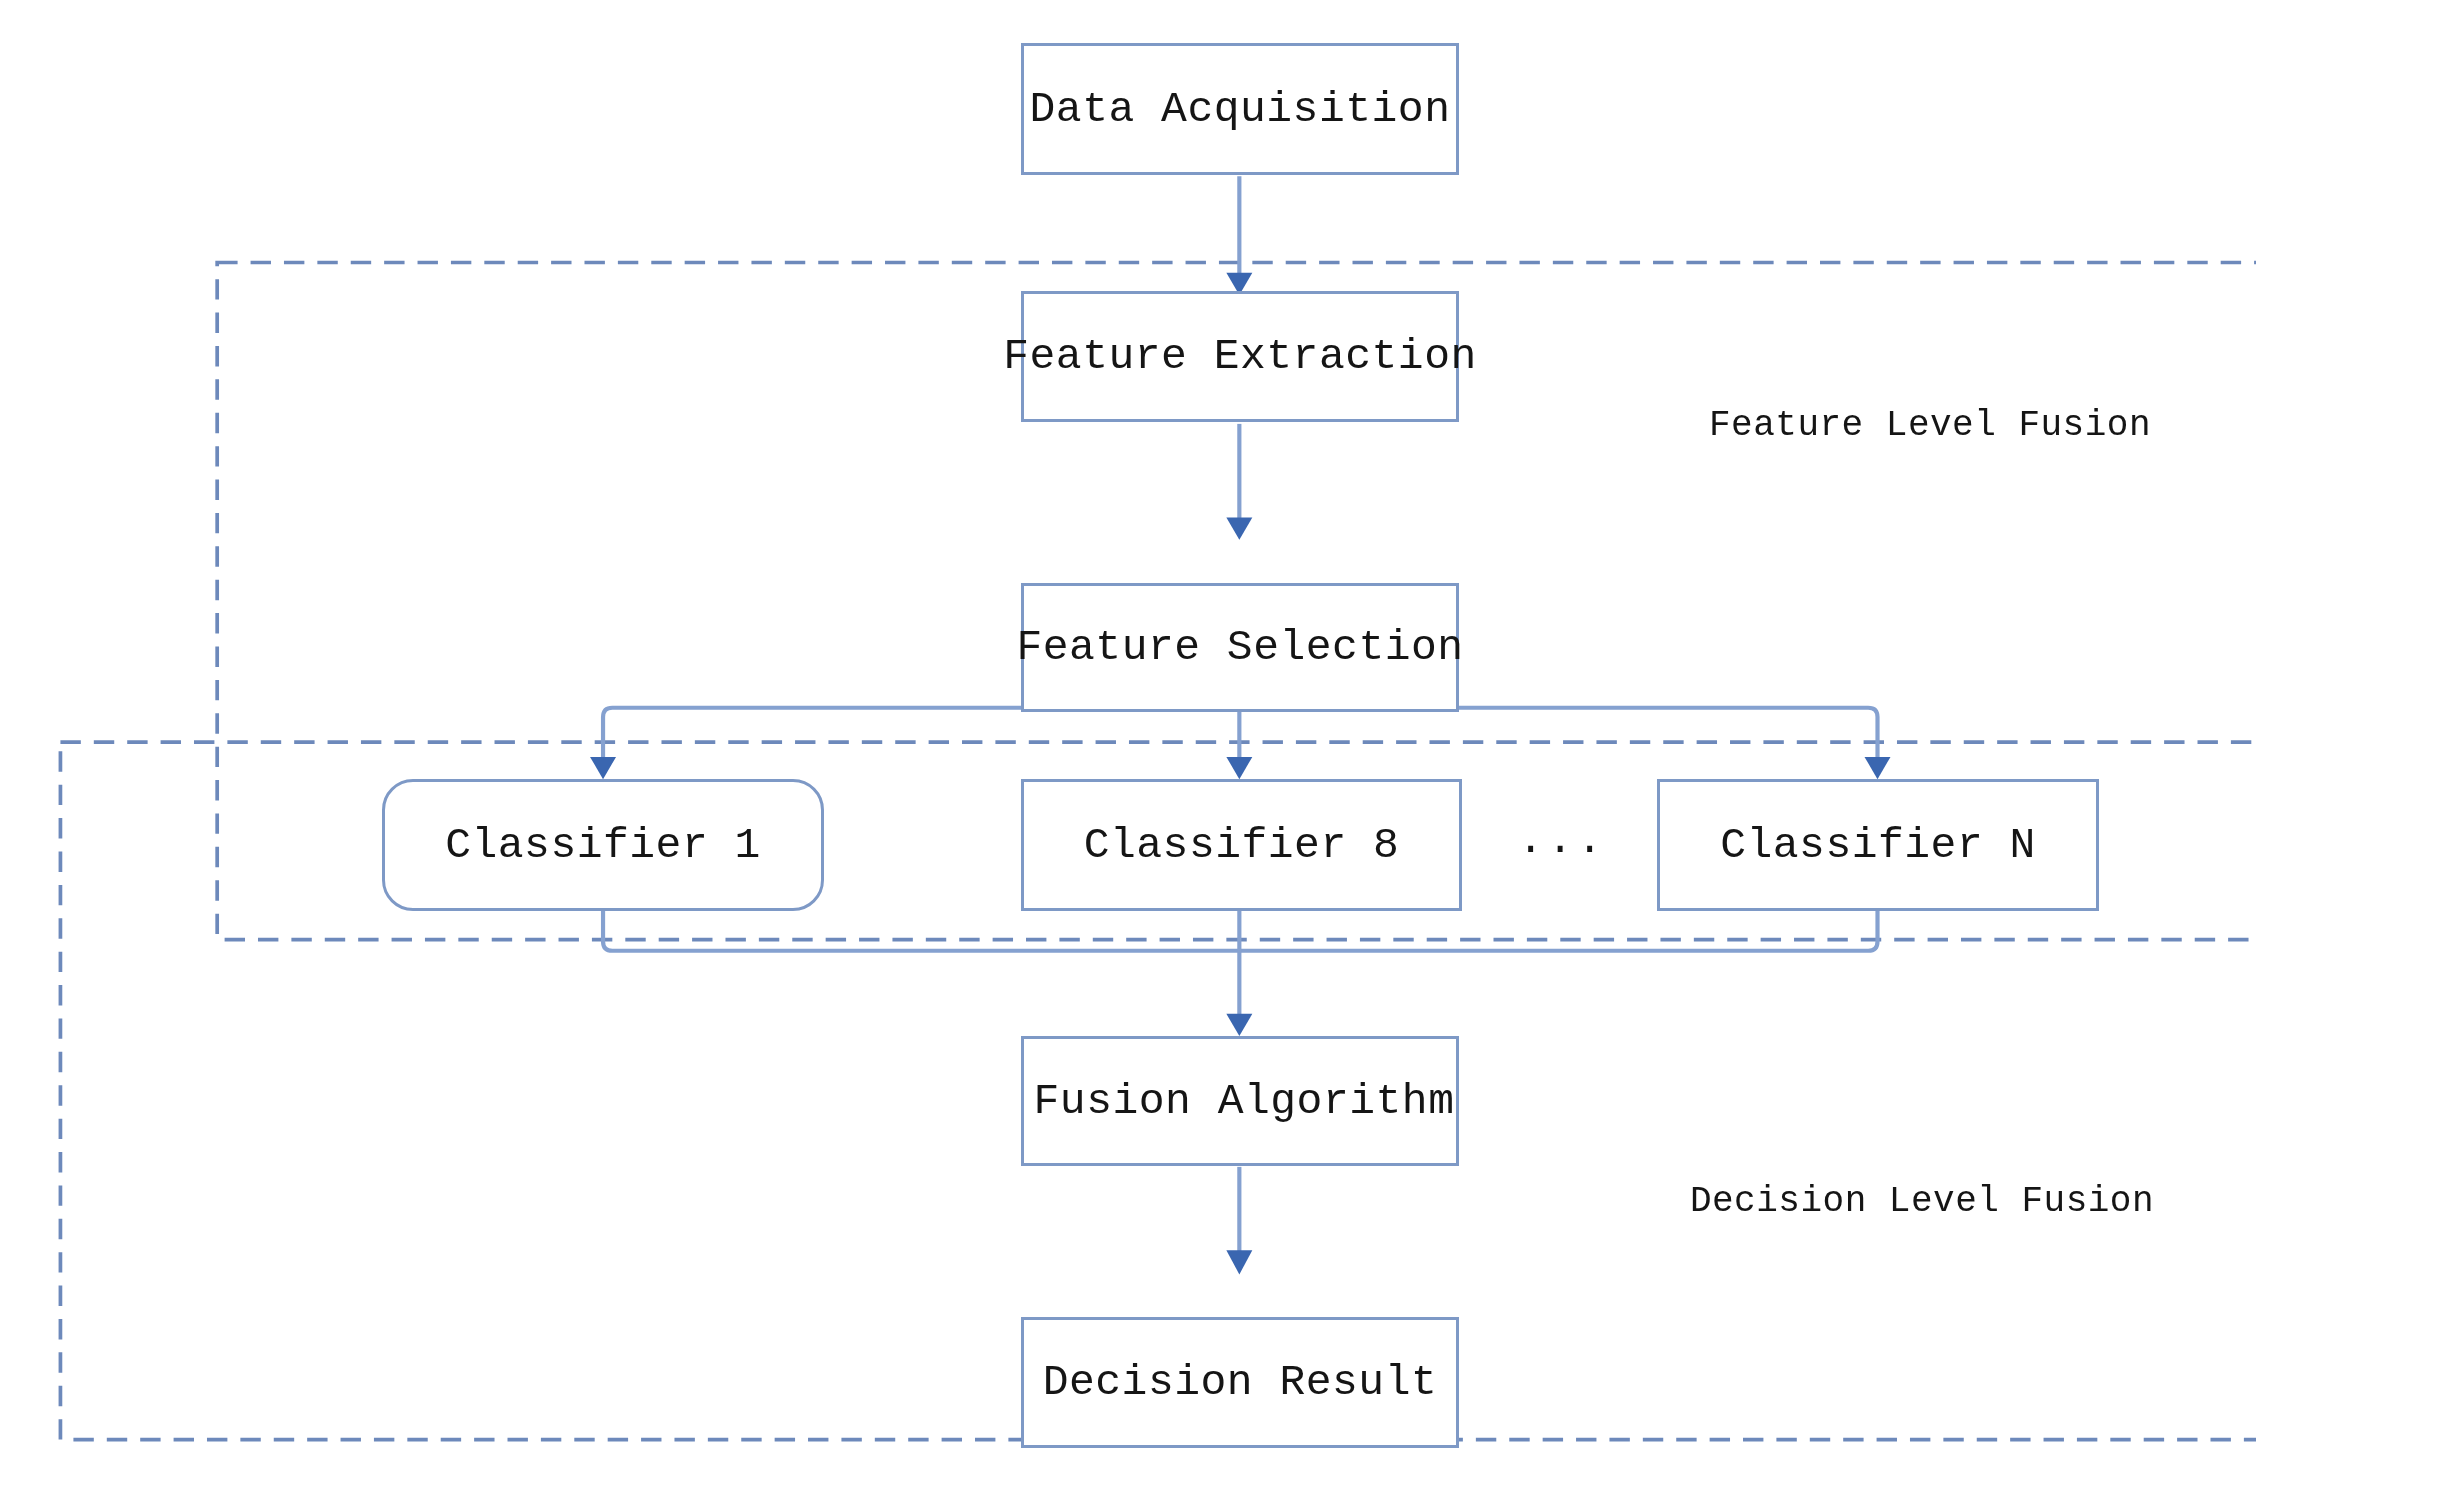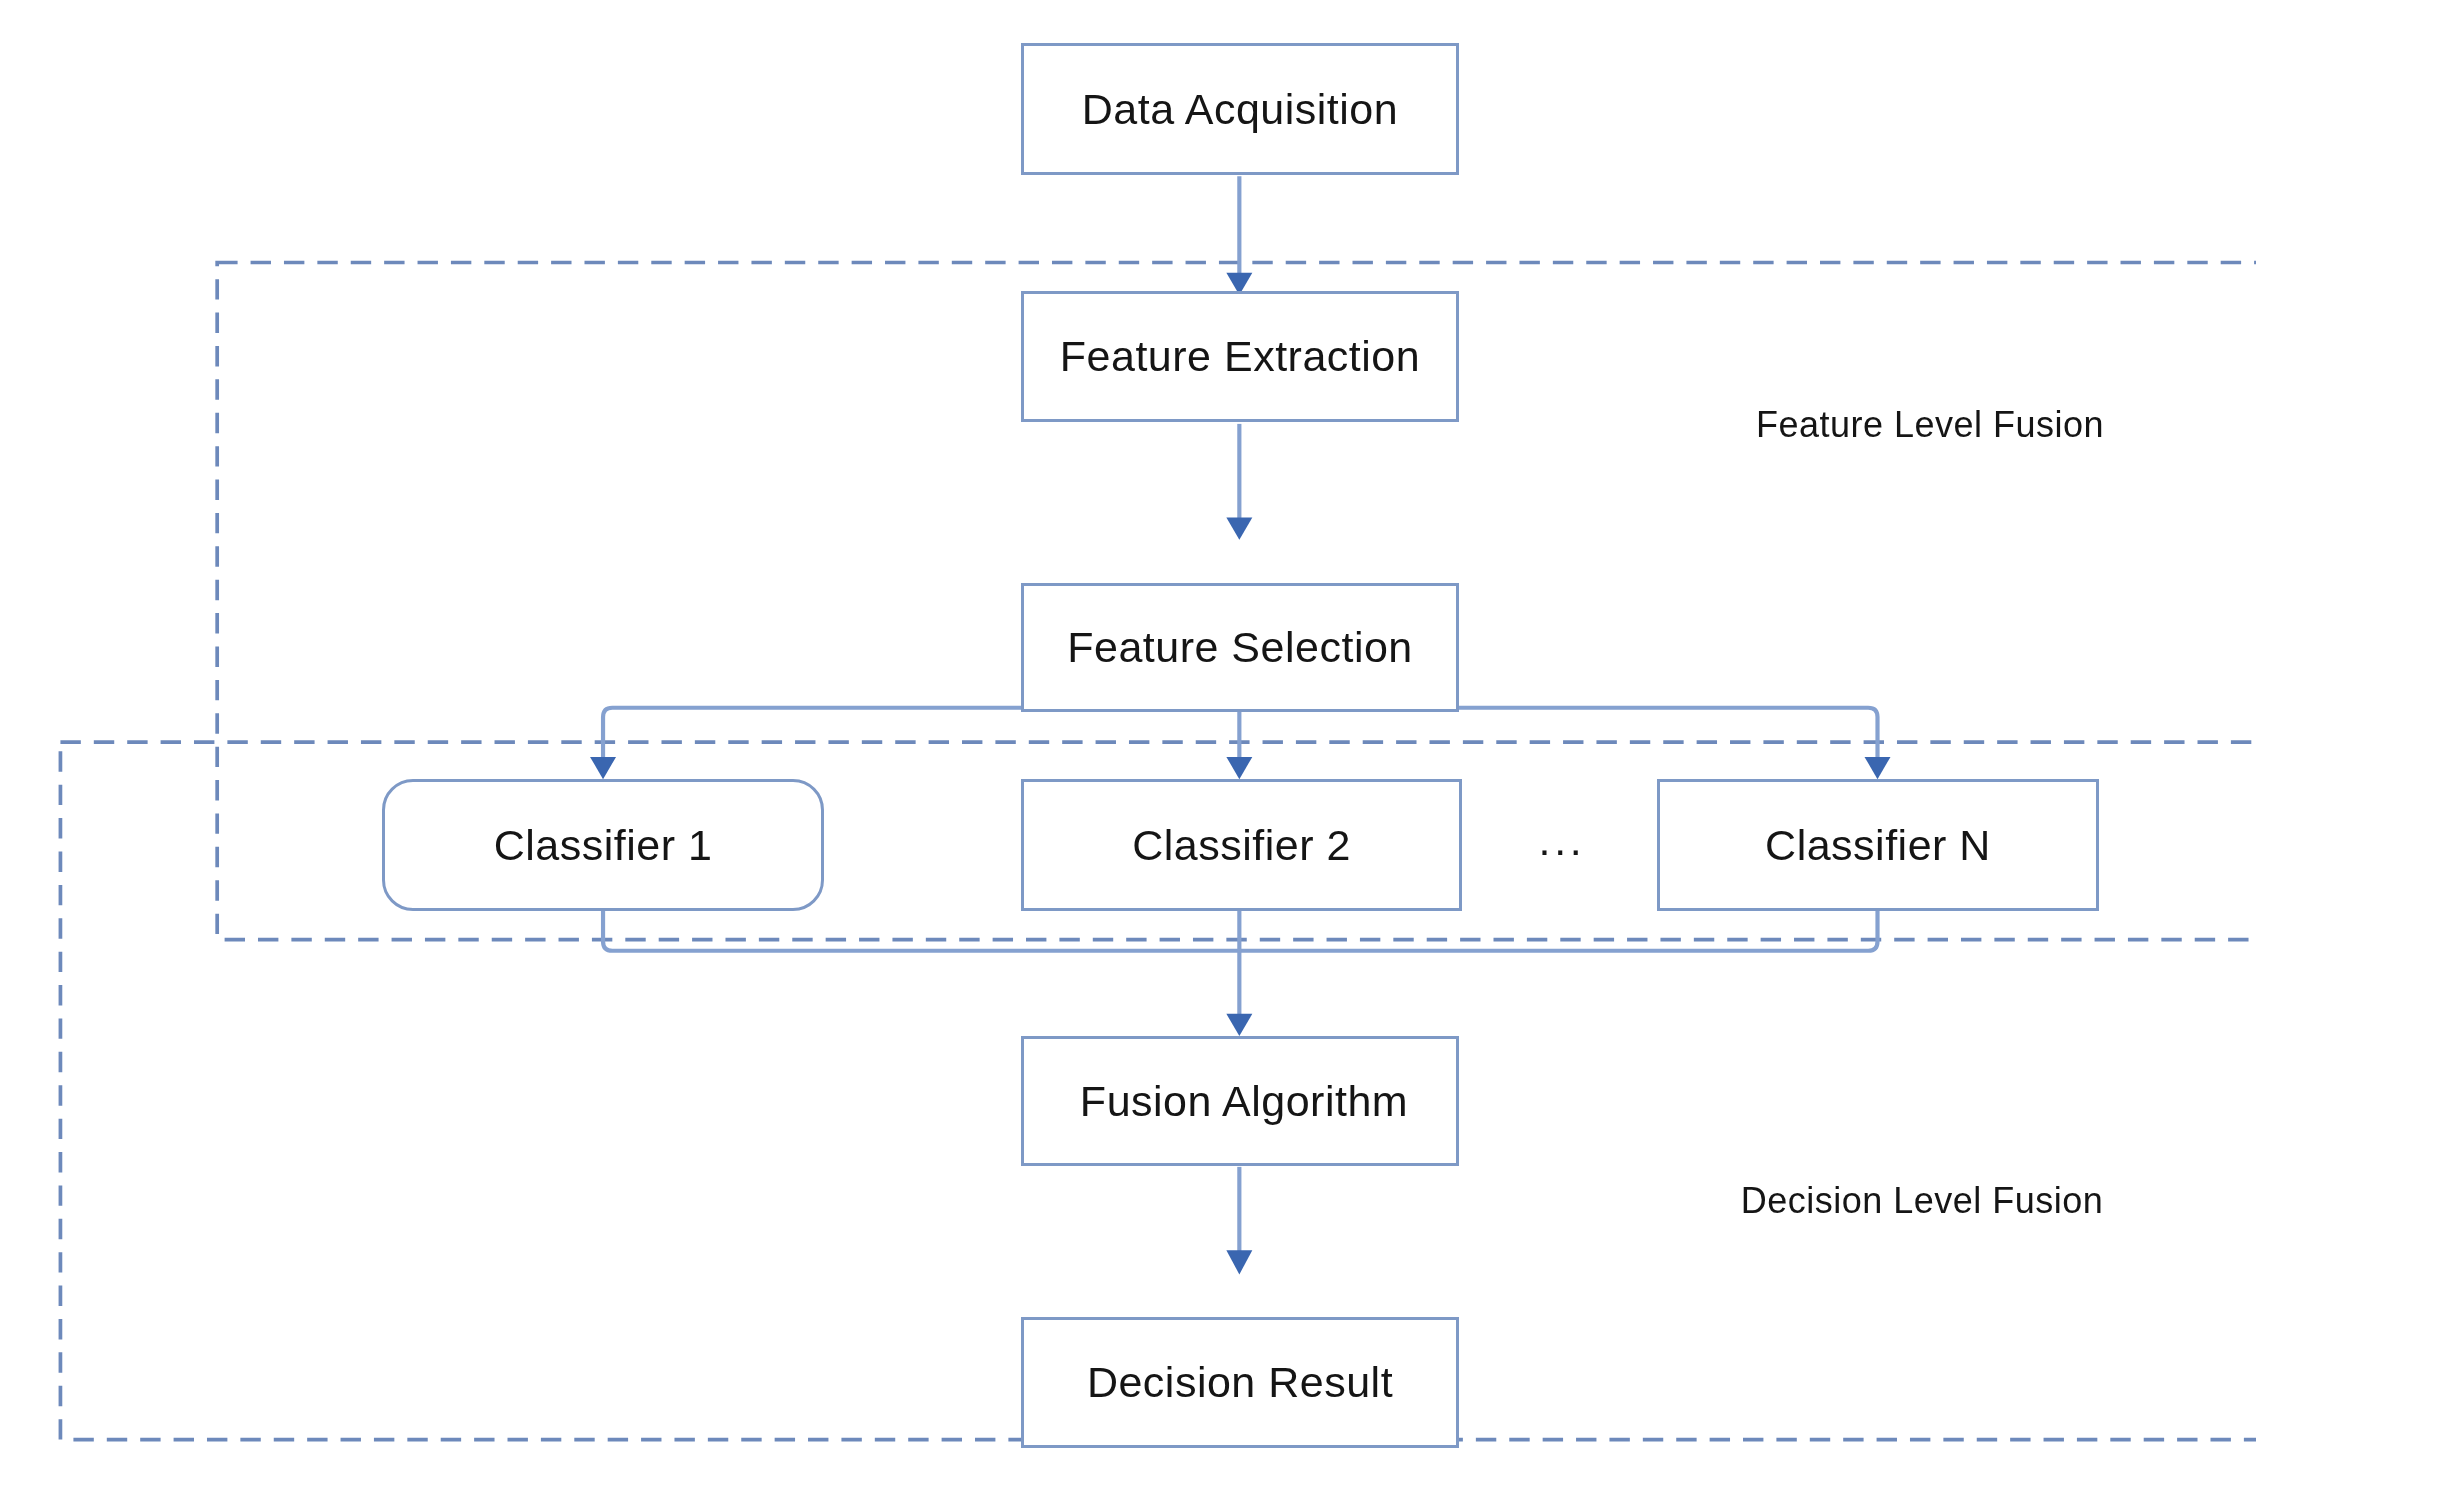--- a/index.html
+++ b/index.html
@@ -5,21 +5,21 @@
   html, body {
     margin: 0;
     padding: 0;
     background: #ffffff;
   }
   #canvas {
     position: relative;
     width: 2256px;
     height: 1498px;
     background: var(--bg, #ffffff);
-    font-family: Liberation Sans, sans-serif;
+    font-family: Liberation Mono, monospace;
     overflow: hidden;
   }
   #wires {
     position: absolute;
     left: 0; top: 0;
     width: 2462px;
     height: 1498px;
   }
   .region-border {
     fill: none;
@@ -99,21 +99,21 @@
   </svg>
 
   <div class="node" style="left:1021px; top:43px;  width:438px; height:132px;">Data Acquisition</div>
 
   <div class="node" style="left:1021px; top:291px; width:438px; height:131px;">Feature Extraction</div>
 
   <div class="node" style="left:1021px; top:540px; width:438px; height:129px;margin-top:43px;">Feature Selection</div>
 
   <div class="node" style="left:382px;  top:779px; width:442px; height:132px;border-radius:31px;">Classifier 1</div>
 
-  <div class="node" style="left:1021px; top:779px; width:441px; height:132px;">Classifier 2</div>
+  <div class="node" style="left:1021px; top:779px; width:441px; height:132px;">Classifier 8</div>
 
   <div class="node" style="left:1657px; top:779px; width:442px; height:132px;">Classifier N</div>
 
   <div class="node" style="left:1021px; top:1036px; width:438px; height:130px;padding-left:8px;">Fusion Algorithm</div>
 
   <div class="node" style="left:1021px; top:1317px; width:438px; height:131px;">Decision Result</div>
 
   <div class="ellipsis" style="left:1562px; top:840px;">...</div>
 
   <div class="region-label" style="left:1930px; top:395px;">Feature Level Fusion</div>

